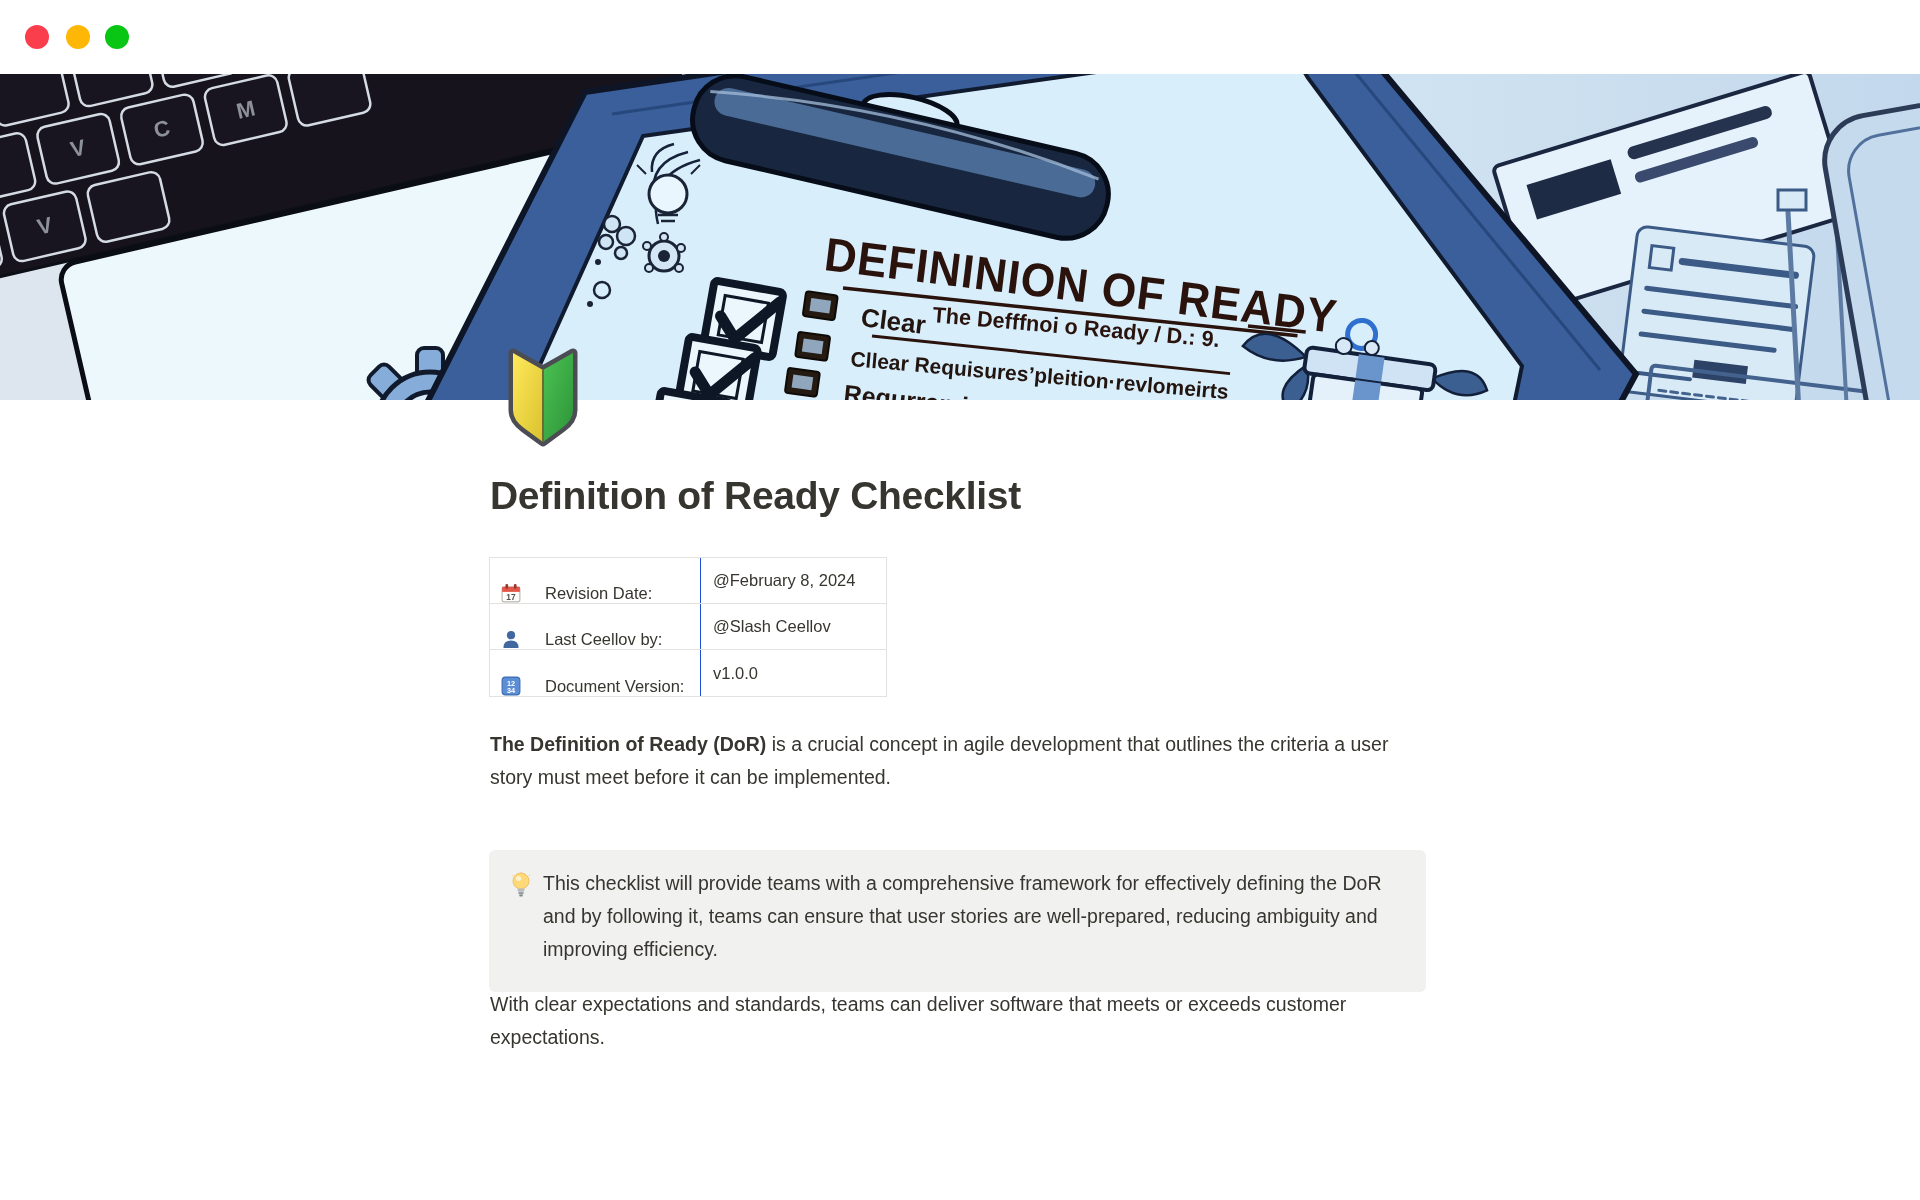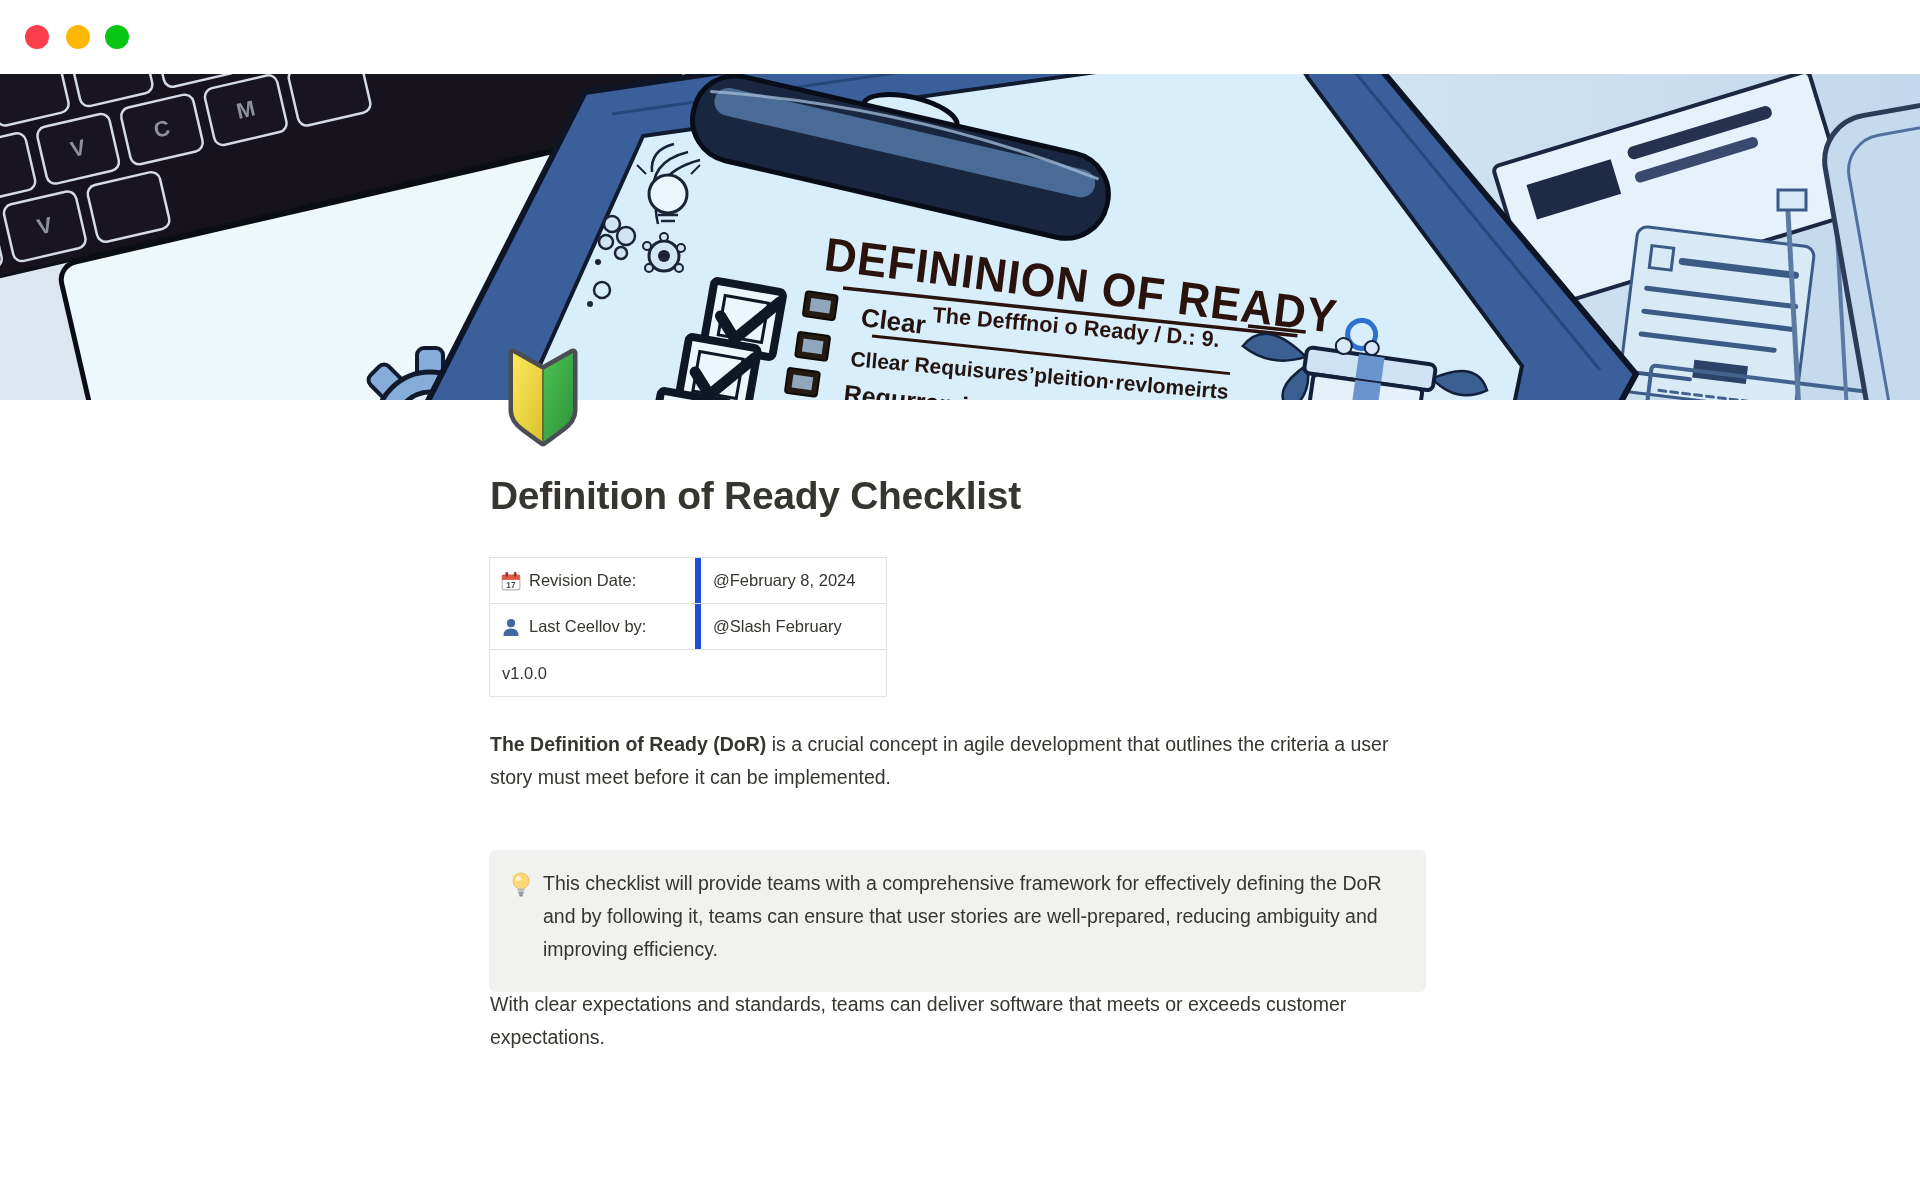--- a/index.html
+++ b/index.html
@@ -32,22 +32,22 @@
     font-size:39px; font-weight:700; letter-spacing:-0.3px; color:#37352f;
     cursor:text;
   }
   .props {
     position:absolute; left:489px; top:557px; width:398px;
     border:1px solid #e3e2e0; font-size:16.5px; background:#fff;
   }
   .props .prow { display:flex; height:46px; border-bottom:1px solid #e3e2e0; }
   .props .prow:last-child { border-bottom:none; }
   .props .plabel {
-    width:211px; border-right:6px solid #1d4ed8;
-    display:flex; align-items:center; gap:8px; padding-left:11px; cursor:text;
+    width:211px; border-right:1px solid #1d4ed8;
+    display:flex; align-items:flex-end; gap:24px; padding-left:11px; cursor:text;
   }
   .props .pvalue { flex:1; display:flex; align-items:center; padding-left:12px; cursor:text; }
   .props .picon { flex:0 0 auto; display:inline-flex; }
 
   .body-text { font-size:19.5px; line-height:33px; color:#37352f; cursor:text; }
   .intro   { position:absolute; left:490px; top:728px;  width:938px; }
   .closing { position:absolute; left:490px; top:988px; width:938px; }
 
   .callout {
     position:absolute; left:489px; top:850px; width:937px; min-height:132px;
@@ -358,23 +358,33 @@
   <div class="prow">
     <div class="plabel">
       <span class="picon">
         <svg width="20" height="20" viewBox="0 0 18 18">
           <circle cx="9" cy="5.6" r="3.7" fill="#41699f"></circle>
           <path d="M2.2,17 Q2.2,10.4 9,10.4 Q15.8,10.4 15.8,17 Z" fill="#41699f"></path>
         </svg>
       </span>
       <span>Last Ceellov by:</span>
     </div>
-    <div class="pvalue">@Slash February</div>
+    <div class="pvalue">@Slash Ceellov</div>
   </div>
   <div class="prow">
+    <div class="plabel">
+      <span class="picon">
+        <svg width="20" height="20" viewBox="0 0 18 18">
+          <rect x="1" y="1" width="16" height="16" rx="3" fill="#5b8ed6" stroke="#3c6cb0" stroke-width="1"></rect>
+          <text x="9" y="8.6" font-family="Liberation Sans, sans-serif" font-size="6.6" font-weight="700" fill="#ffffff" text-anchor="middle">12</text>
+          <text x="9" y="15.4" font-family="Liberation Sans, sans-serif" font-size="6.6" font-weight="700" fill="#ffffff" text-anchor="middle">34</text>
+        </svg>
+      </span>
+      <span>Document Version:</span>
+    </div>
     <div class="pvalue">v1.0.0</div>
   </div>
 </div>
 
 <p class="body-text intro"><strong>The Definition of Ready (DoR)</strong><span> is a crucial concept in agile development that outlines the criteria a user story must meet before it can be implemented.</span></p>
 
 <div class="callout">
   <span class="c-icon">
     <svg width="24" height="30" viewBox="0 0 24 30">
       <path d="M12,2 l0,-1 M4,5 l-1,-1 M20,5 l1,-1" stroke="#f3dfae" stroke-width="1.5"></path>

